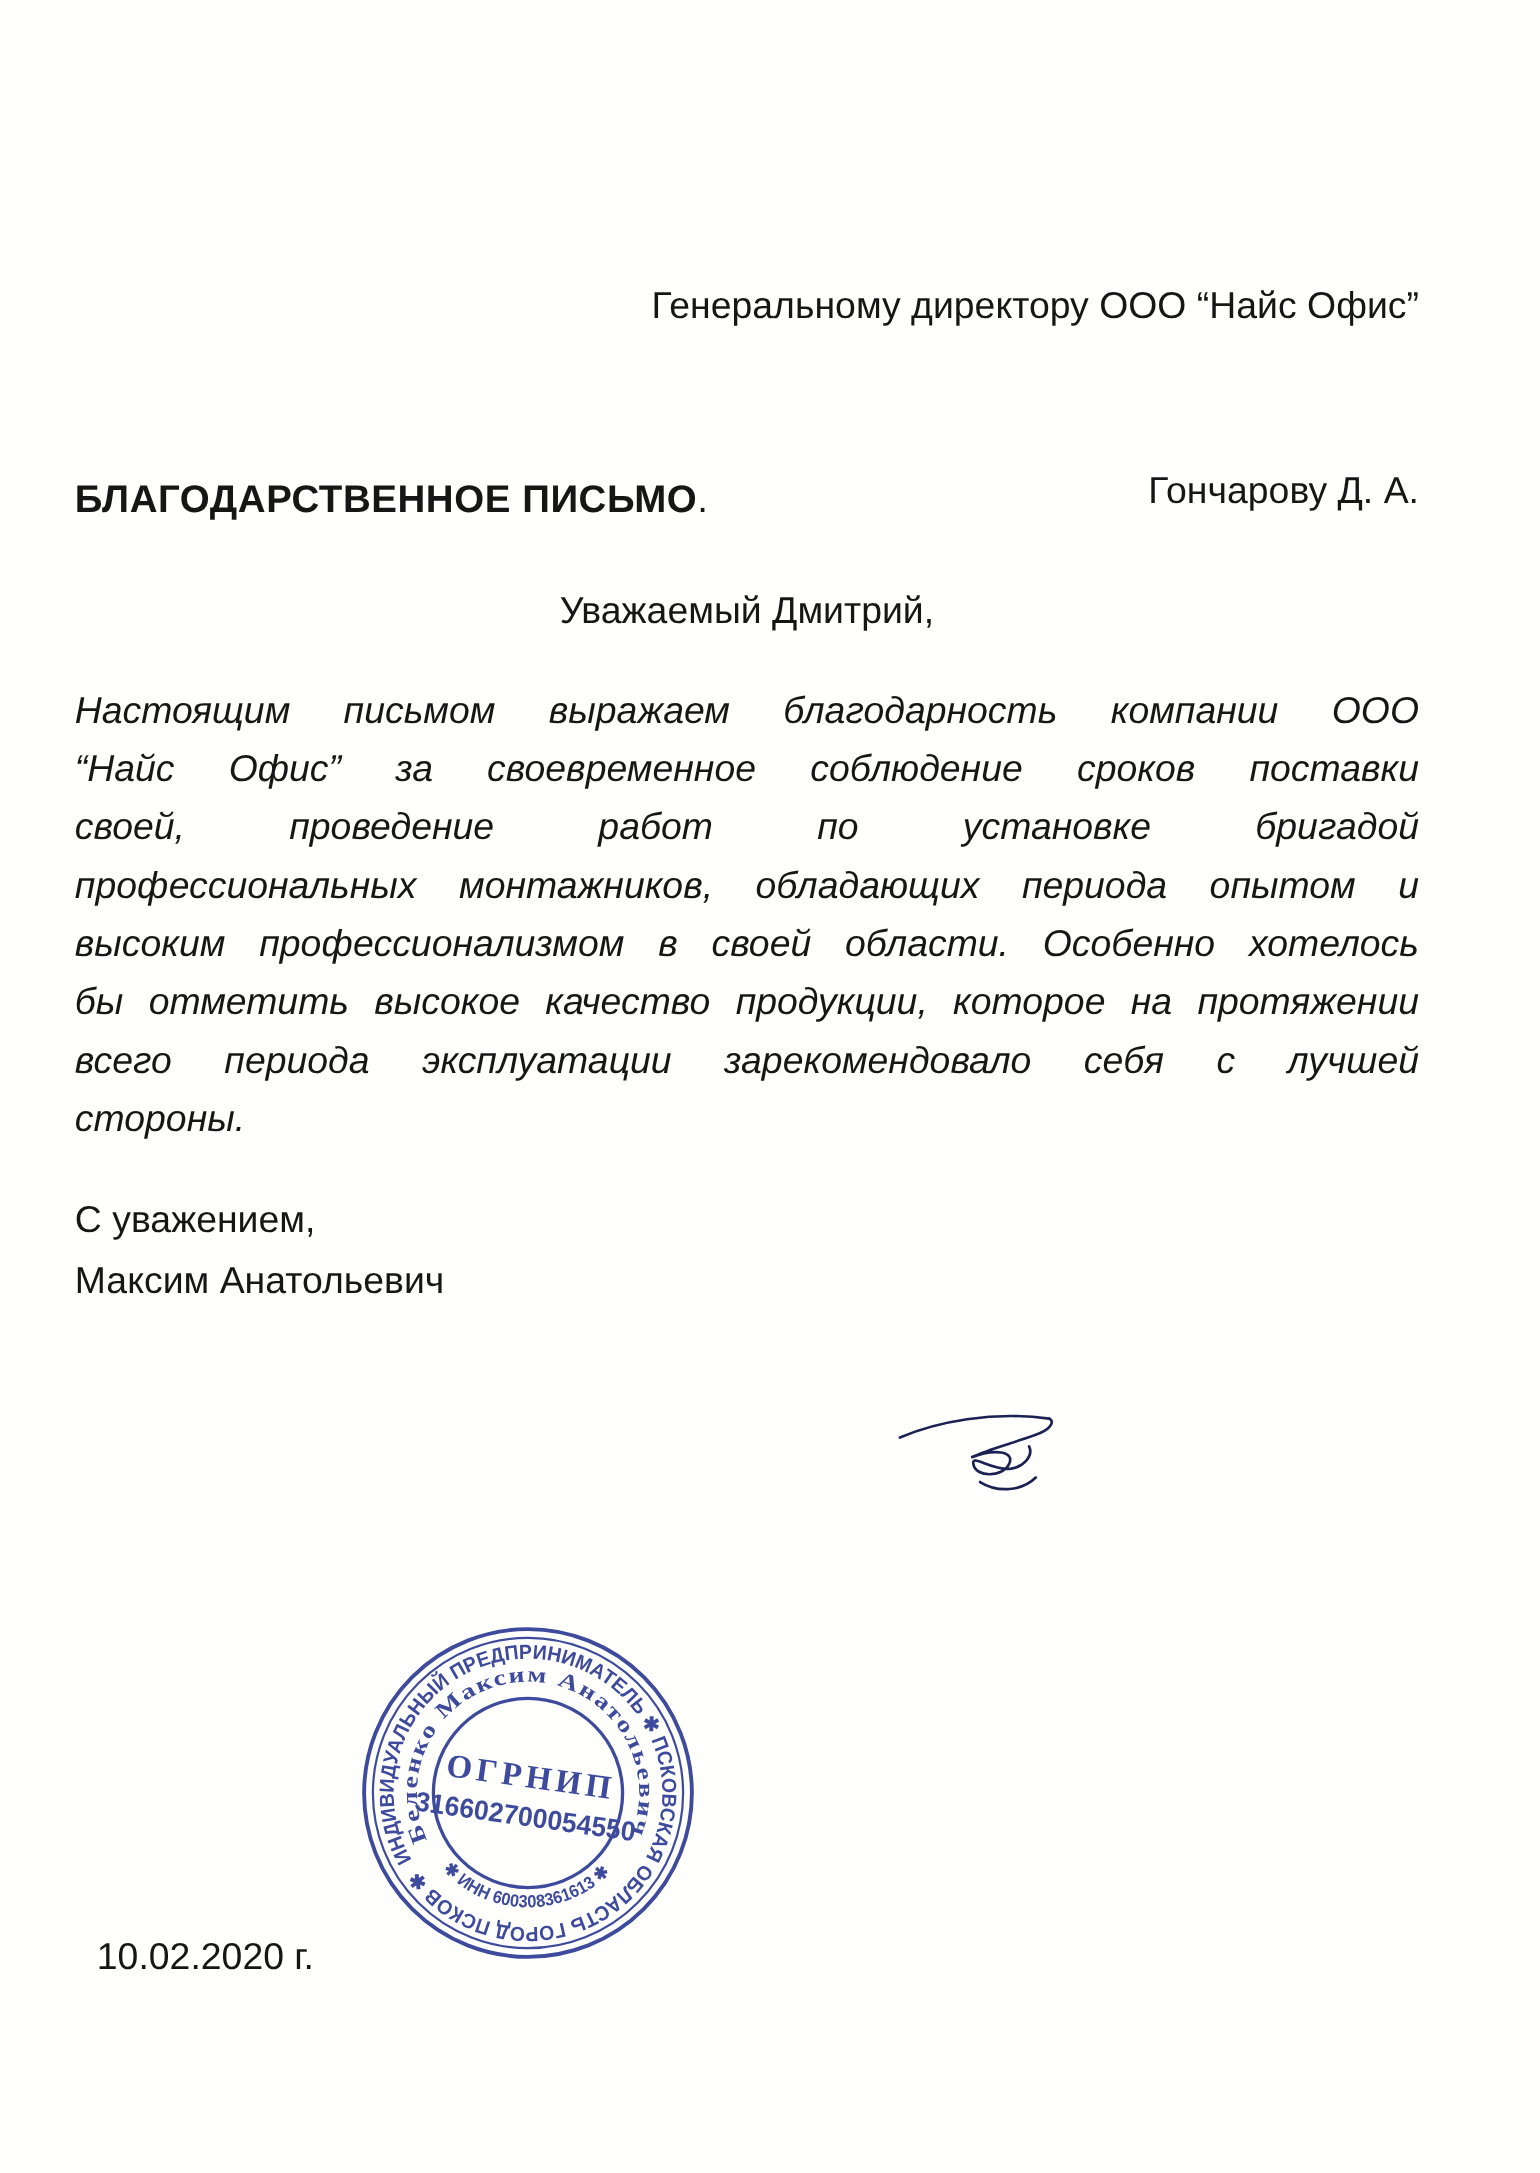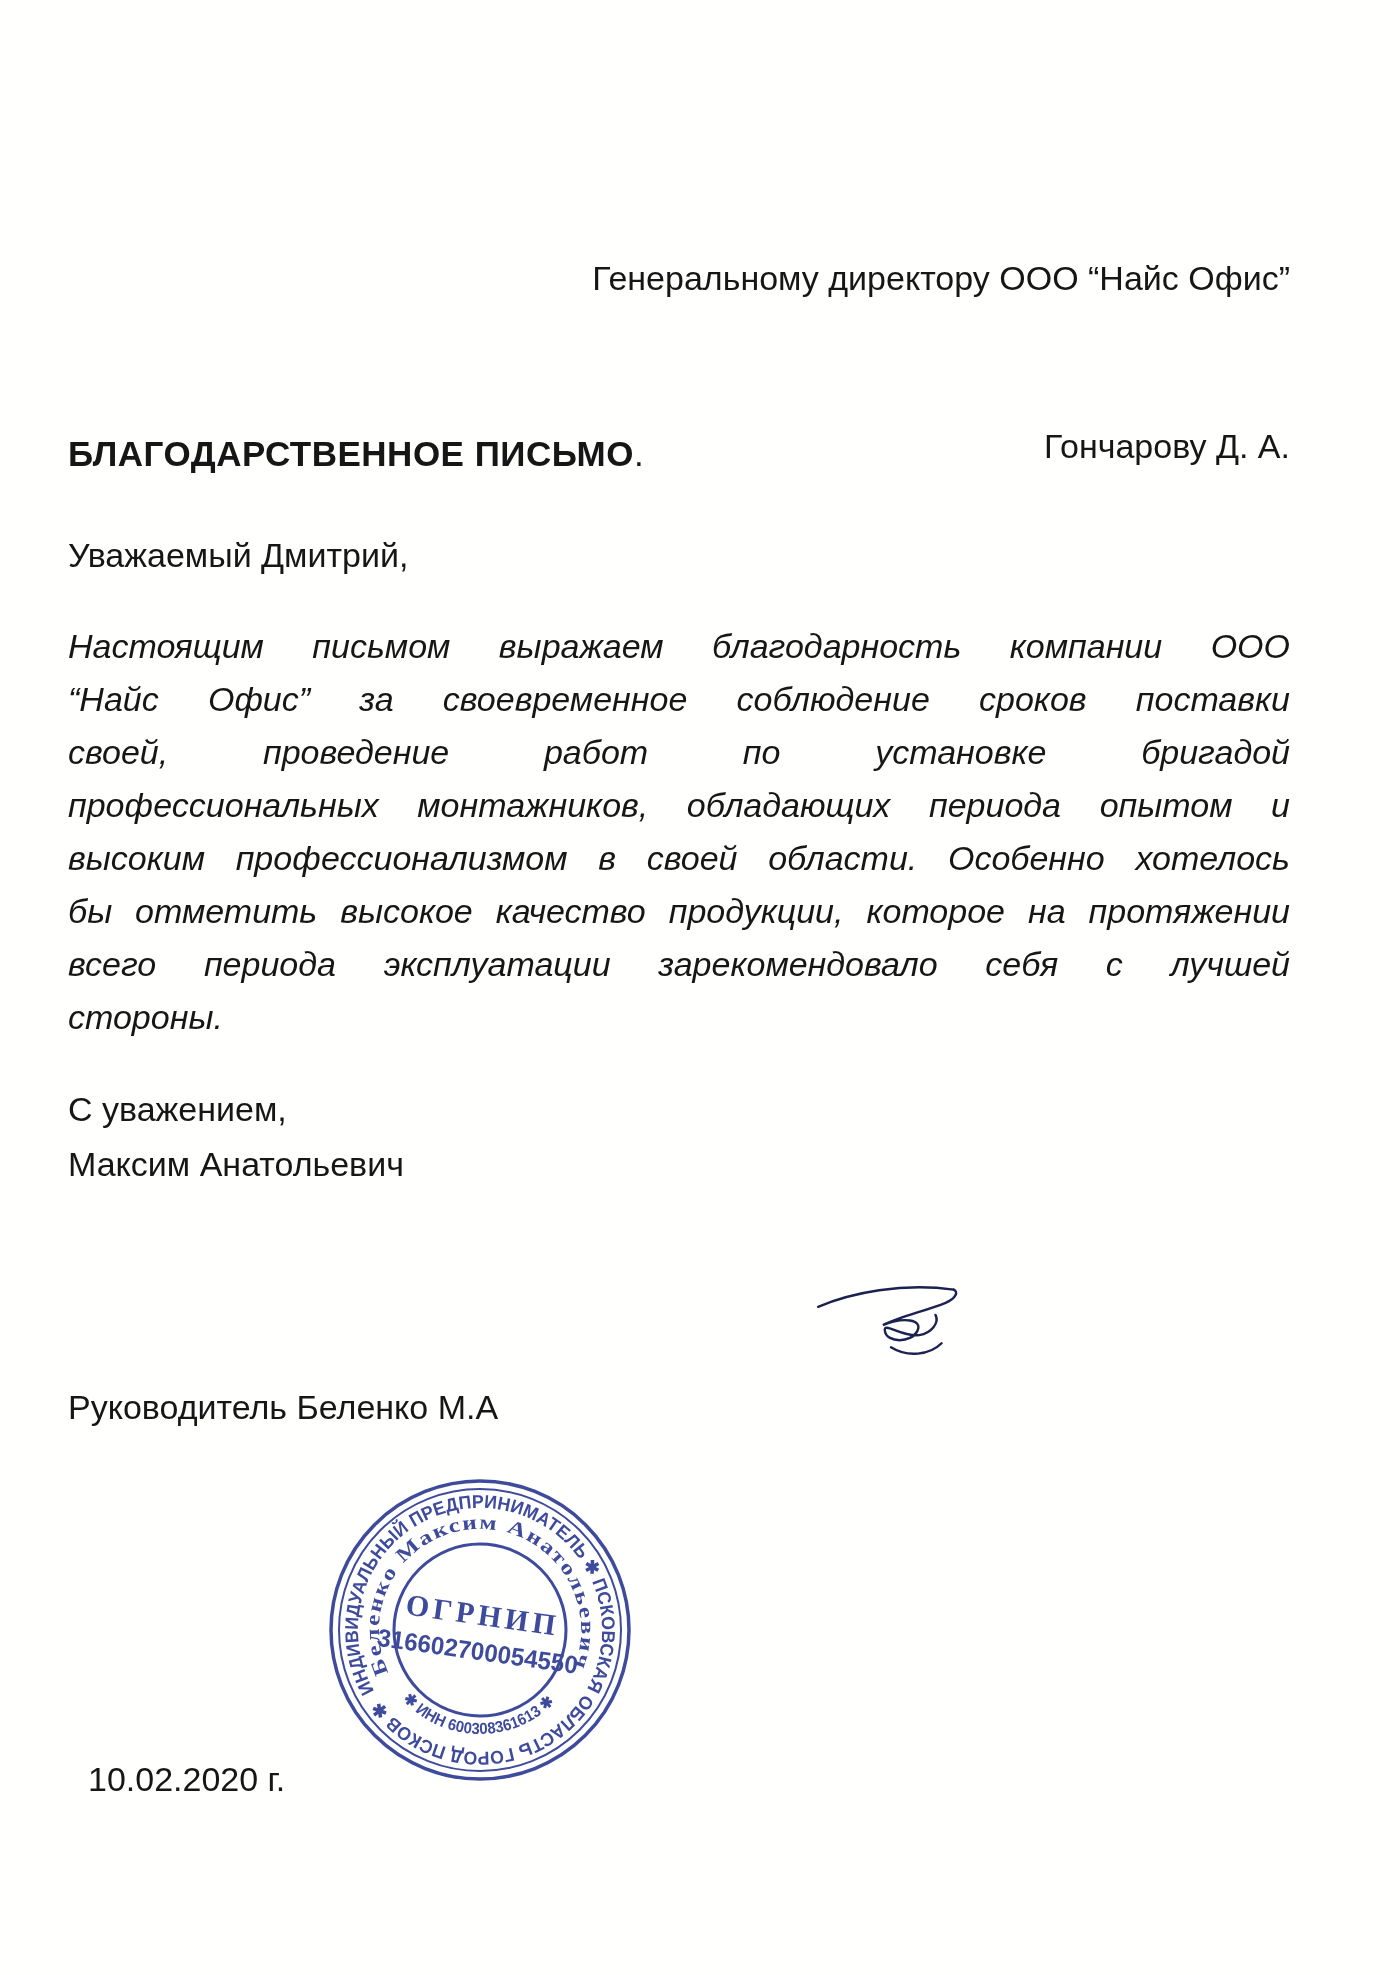--- a/index.html
+++ b/index.html
@@ -36,20 +36,21 @@
     font-size: 35px;
     font-weight: bold;
     letter-spacing: 0.5px;
   }
   .letter-title .dot { font-weight: normal; }
   .greeting {
     position: absolute;
     left: 68px;
     top: 536px;
     width: 1222px;
+    text-align: center;
     font-size: 34px;
   }
   .body-par {
     position: absolute;
     left: 68px;
     top: 620px;
     width: 1222px;
     font-size: 34px;
     font-style: italic;
   }
@@ -171,21 +172,20 @@
     <div>С уважением,</div>
     <div>Максим Анатольевич</div>
   </div>
 
   <svg class="signature" viewBox="0 0 170 100" aria-hidden="true">
     <path d="M 12 34 C 45 20, 95 10, 146 17"></path>
     <path d="M 146 17 C 151 19, 148 26, 138 30 C 118 38, 92 44, 76 52 C 96 44, 116 46, 110 58 C 104 70, 80 70, 78 58 C 76 48, 94 64, 112 62 C 124 60, 132 50, 128 42"></path>
     <path d="M 84 74 C 100 84, 122 82, 134 70"></path>
   </svg>
 
-  <div class="signatory">Руководитель Беленко М.А</div>
 
   <svg class="stamp" viewBox="0 0 320 320" aria-hidden="true">
     <defs>
       <path id="rimPath" d="M 54.3 221 A 122 122 0 0 1 265.7 99 A 122 122 0 0 1 54.3 221"></path>
       <path id="namePath" d="M 68.5 202.7 A 101 101 0 1 1 251.5 202.7"></path>
       <path id="innPath" d="M 82.7 229.6 A 104 104 0 0 0 237.3 229.6"></path>
     </defs>
 
     <circle cx="160" cy="160" r="149" stroke-width="3.5"></circle>
     <circle cx="160" cy="160" r="141" stroke-width="2"></circle>

